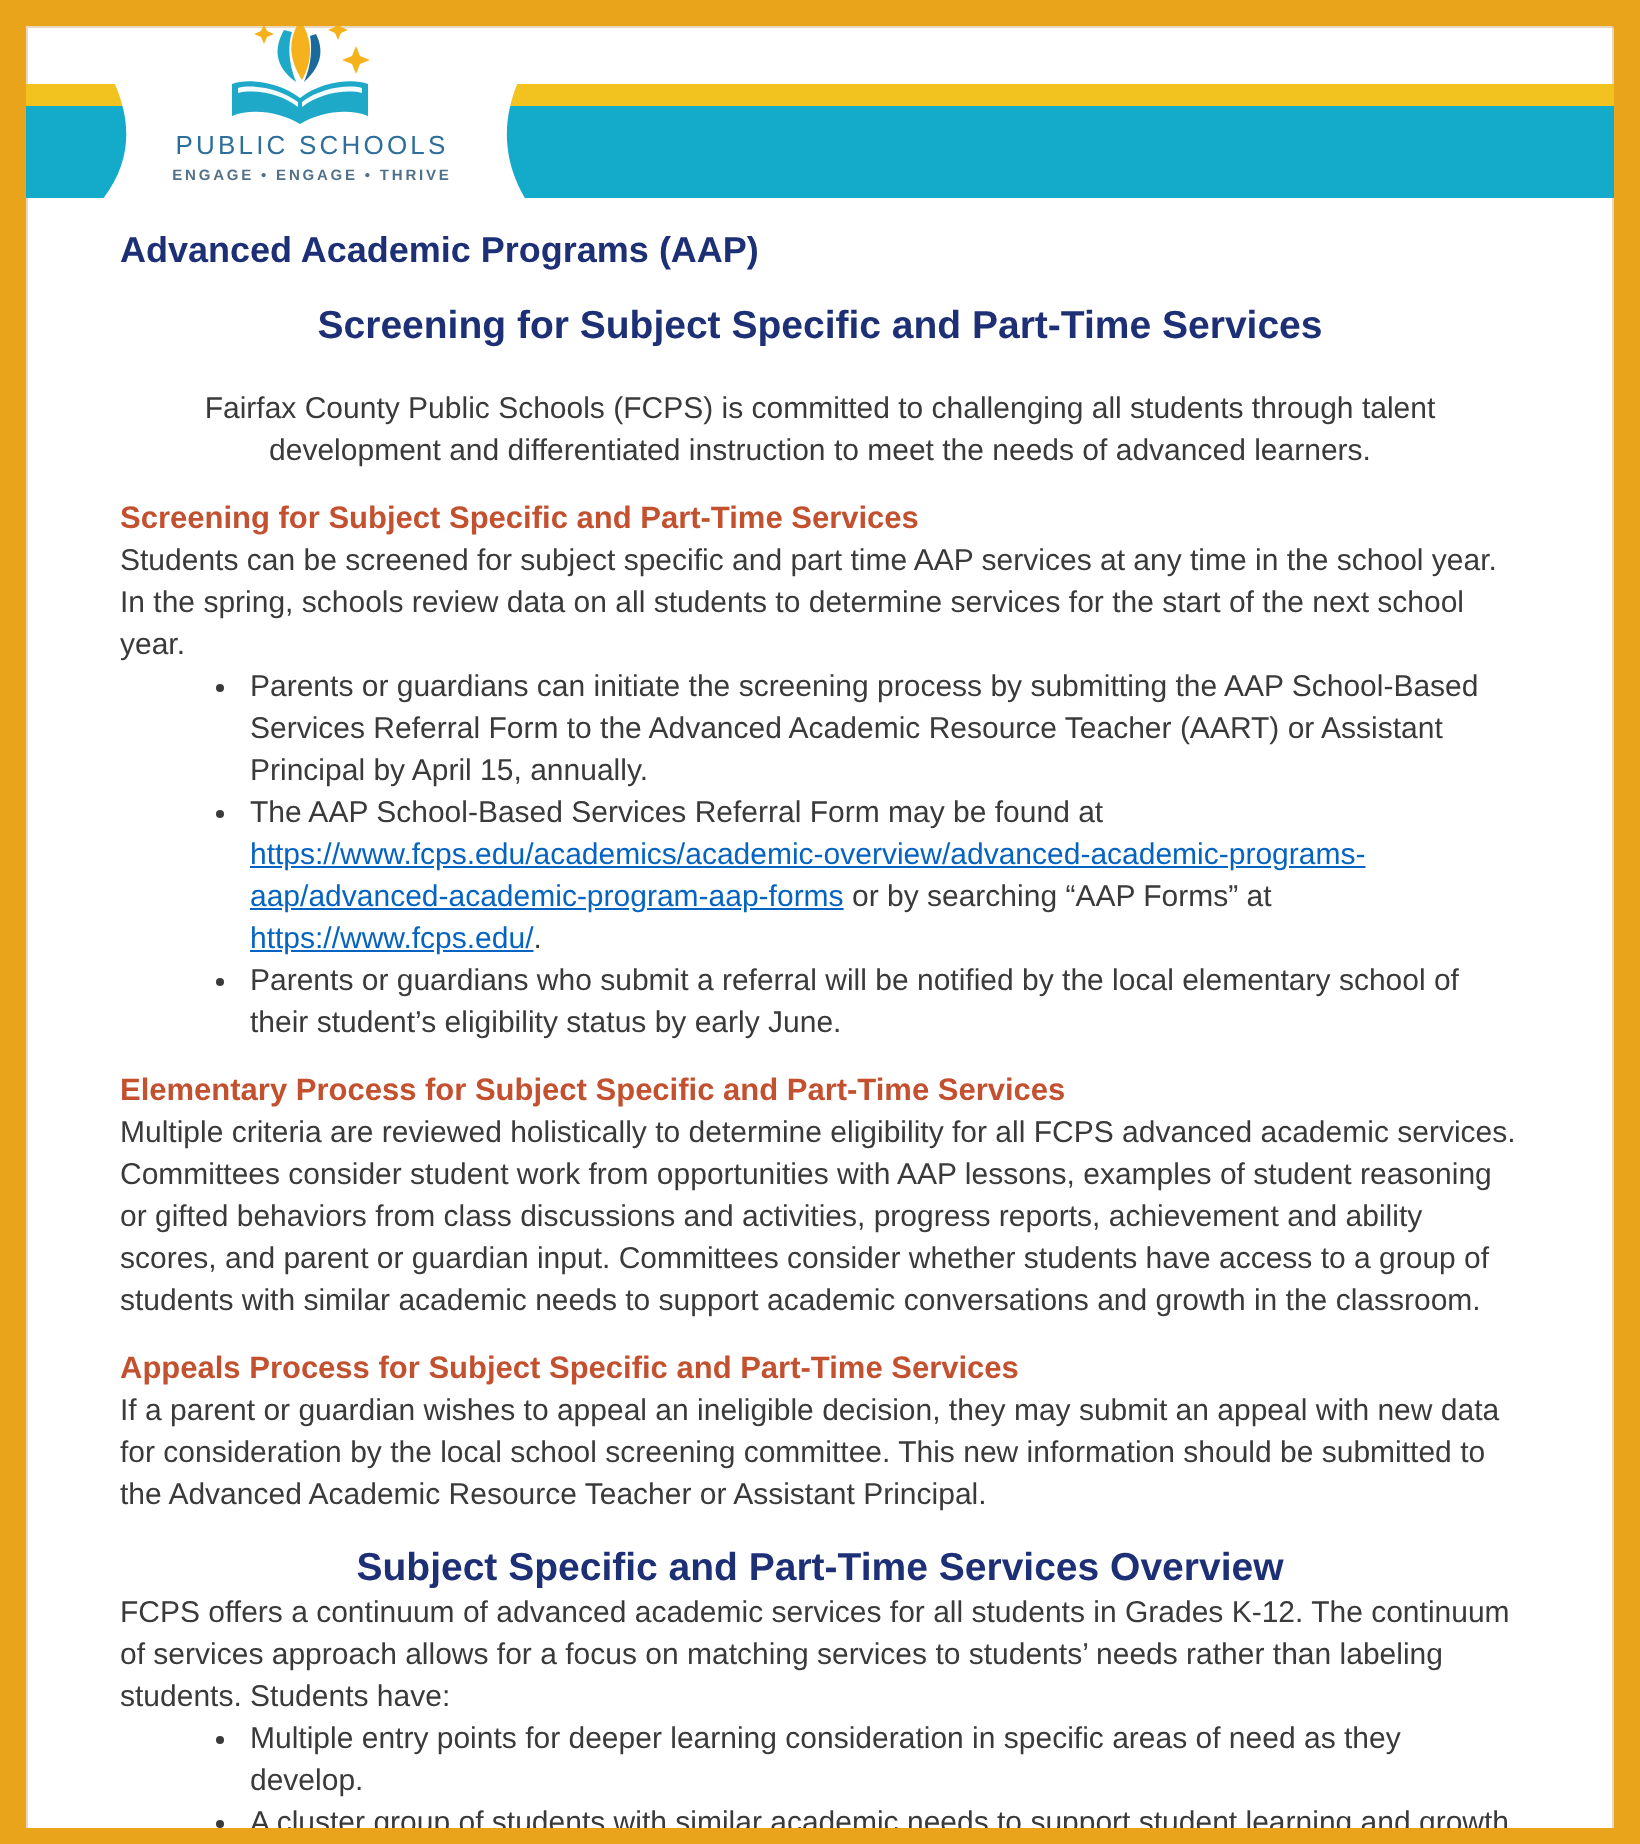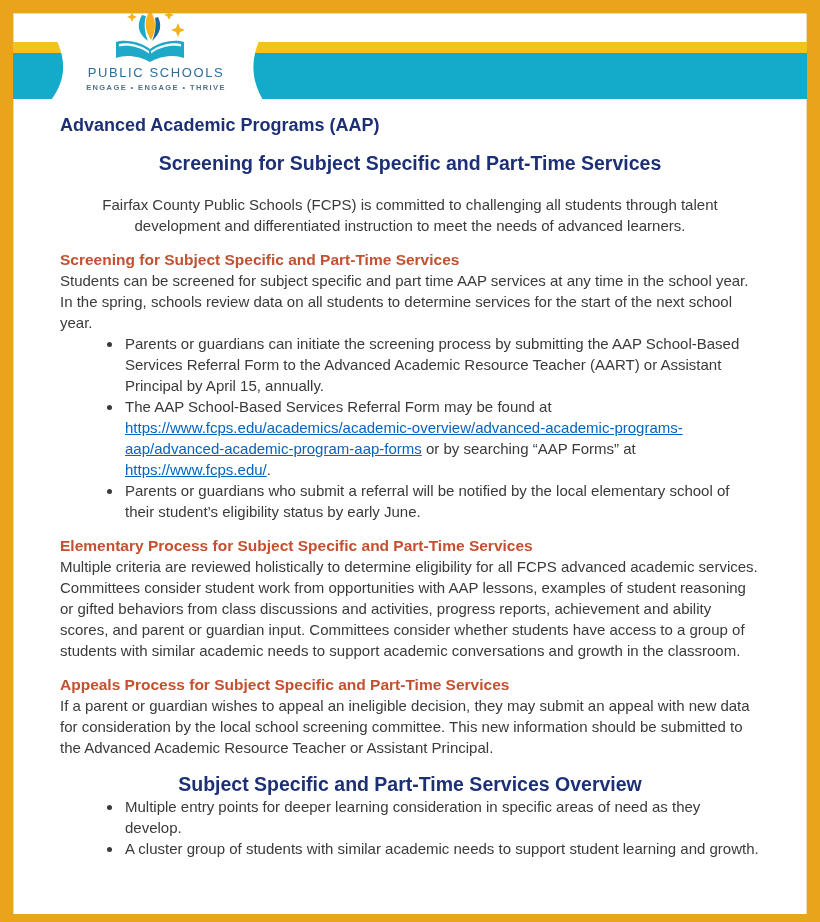--- a/index.html
+++ b/index.html
@@ -82,19 +82,20 @@
     </ul>
 
     <div class="sec-h">Elementary Process for Subject Specific and Part-Time Services</div>
     <p class="para">Multiple criteria are reviewed holistically to determine eligibility for all FCPS advanced academic services. Committees consider student work from opportunities with AAP lessons, examples of student reasoning or gifted behaviors from class discussions and activities, progress reports, achievement and ability scores, and parent or guardian input. Committees consider whether students have access to a group of students with similar academic needs to support academic conversations and growth in the classroom.</p>
 
     <div class="sec-h">Appeals Process for Subject Specific and Part-Time Services</div>
     <p class="para">If a parent or guardian wishes to appeal an ineligible decision, they may submit an appeal with new data for consideration by the local school screening committee. This new information should be submitted to the Advanced Academic Resource Teacher or Assistant Principal.</p>
 
     <div class="h1">Subject Specific and Part-Time Services Overview</div>
 
+    <p class="para">FCPS offers a continuum of advanced academic services for all students in Grades K-12. The continuum of services approach allows for a focus on matching services to students’ needs rather than labeling students. Students have:</p>
     <ul>
       <li>Multiple entry points for deeper learning consideration in specific areas of need as they develop.</li>
       <li>A cluster group of students with similar academic needs to support student learning and growth.</li>
     </ul>
 
   </div>
 </div>
 
 </body></html>

